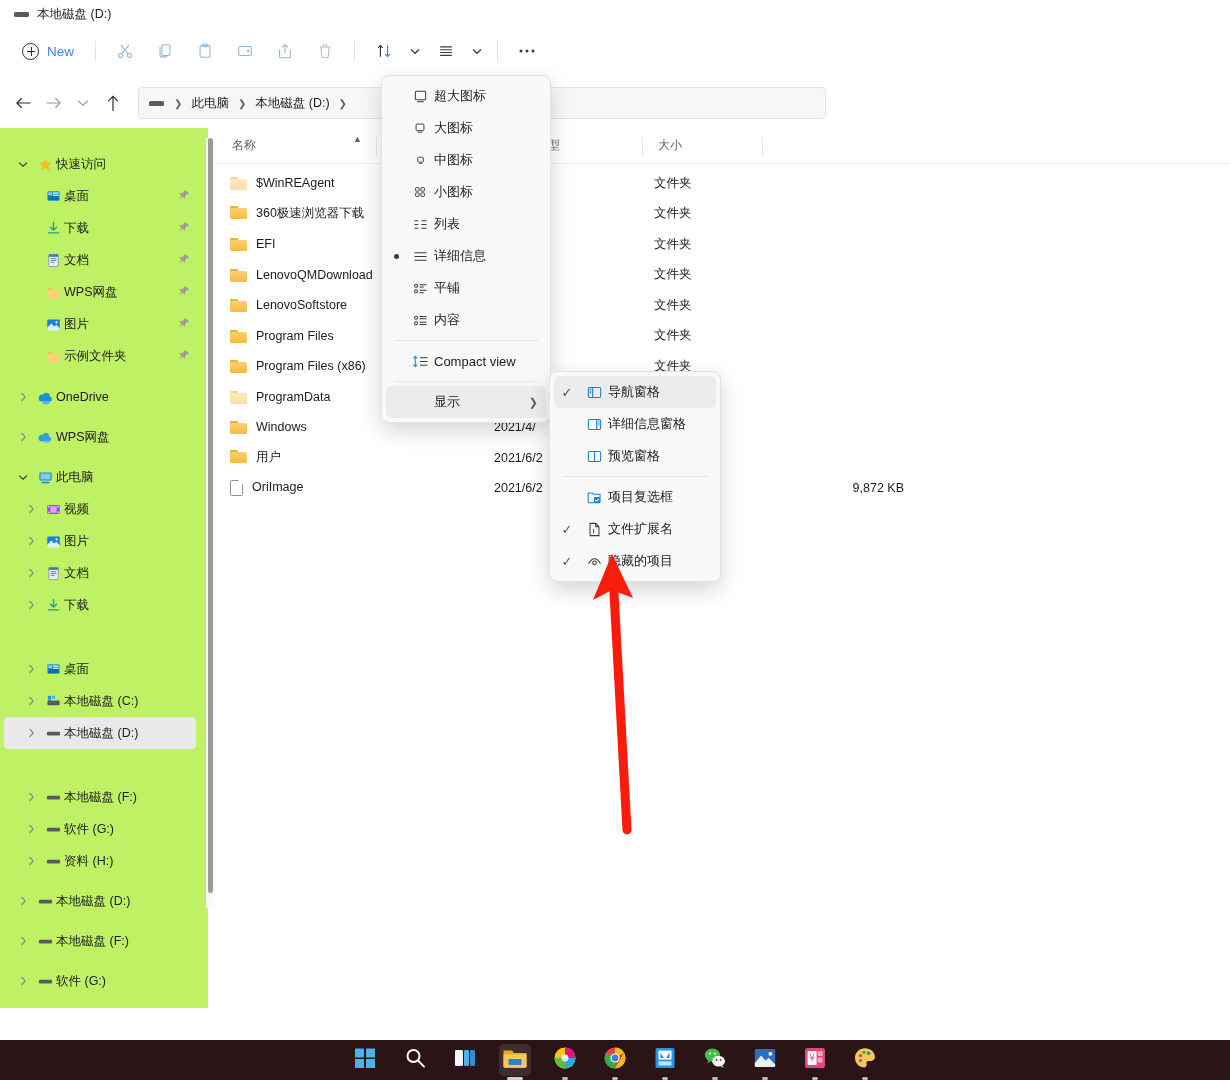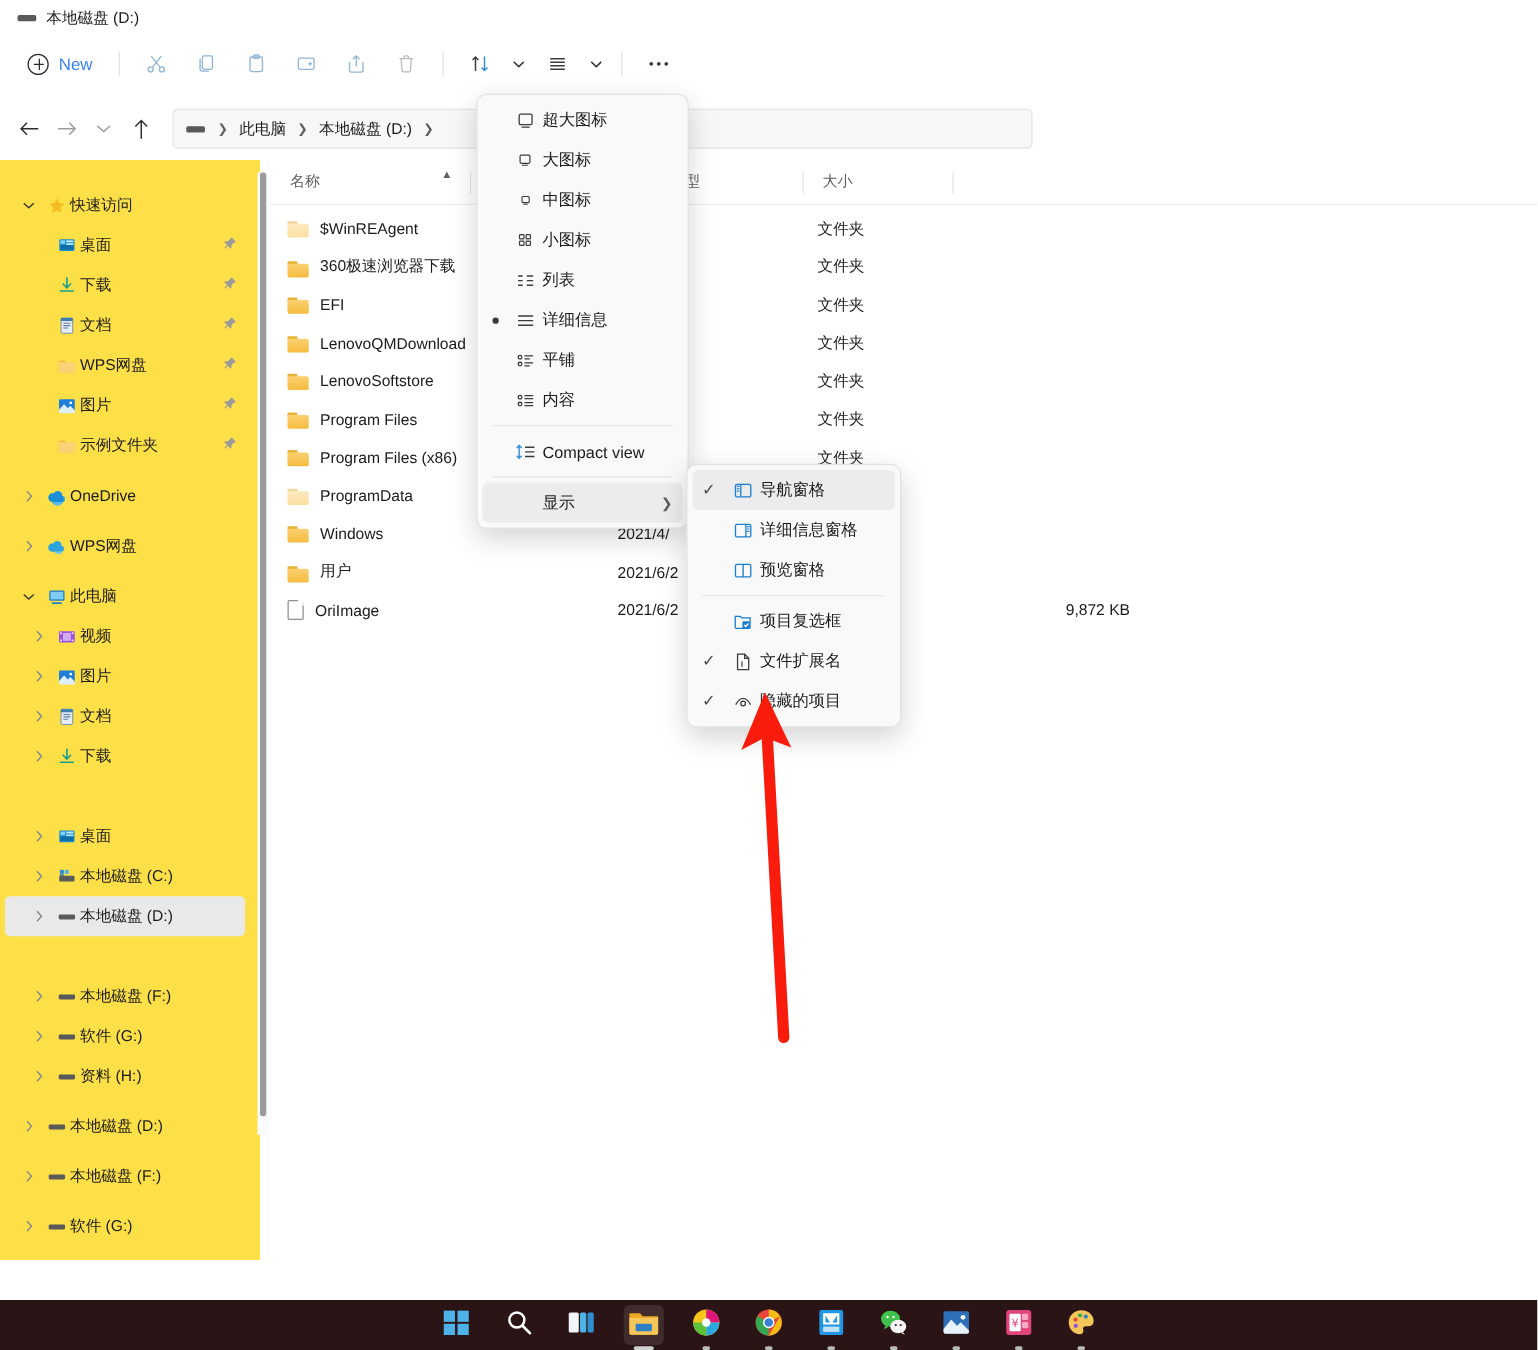--- a/index.html
+++ b/index.html
@@ -72,21 +72,21 @@
     margin-left:10px; height:32px; flex:1; max-width:688px;
     background:#f7f7f7; border:1px solid #e4e4e4; border-radius:4px;
     display:flex; align-items:center; padding:0 10px; gap:2px;
   }
   .crumb { font-size:12.5px; color:#1b1b1b; padding:2px 5px; border-radius:3px; cursor:default; }
   .crumb-sep { color:#606060; font-size:10px; padding:0 2px; }
 
   
   .navpane {
     position:absolute; left:0; top:128px; width:208px; height:880px;
-    background:#fde047; overflow:hidden;
+    background:#bef264; overflow:hidden;
   }
   .navitem {
     display:flex; align-items:center; height:32px; border-radius:4px;
     margin:0 4px; padding-right:6px; cursor:default; position:relative;
   }
   .navitem.selected { background:#e9e9e9; }
   .navitem .expander {
     width:22px; flex:0 0 22px; display:flex; align-items:center; justify-content:center;
     color:#6b6b6b; font-size:10px;
   }
@@ -113,21 +113,21 @@
   }
   .col { font-size:12px; color:#5e5e5e; padding-left:16px; position:relative; height:36px;
          display:flex; align-items:center; cursor:default; }
   .col .sortmark { position:absolute; right:14px; top:6px; color:#5e5e5e; font-size:9px; }
   .col-sep { position:absolute; top:9px; width:1px; height:18px; background:#e6e6e6; }
 
   .row {
     position:absolute; left:0; width:1014px; height:30px;
     display:flex; align-items:center; cursor:default;
   }
-  .row .nm { display:flex; align-items:flex-end; gap:9px; padding-left:14px; width:278px; }
+  .row .nm { display:flex; align-items:flex-start; gap:9px; padding-left:14px; width:278px; }
   .row .nm .label { font-size:12.5px; color:#1b1b1b; white-space:nowrap; }
   .row .dt { font-size:12.5px; color:#1b1b1b; width:160px; }
   .row .tp { font-size:12.5px; color:#1b1b1b; width:130px; }
   .row .sz { font-size:12.5px; color:#1b1b1b; width:120px; text-align:right; }
 
   .folder-ico { width:17px; height:14px; position:relative; flex:0 0 17px; }
   .folder-ico::before {
     content:""; position:absolute; left:0; top:1px; width:7.5px; height:3px;
     background:#e8b339; border-radius:1px 1px 0 0;
   }

